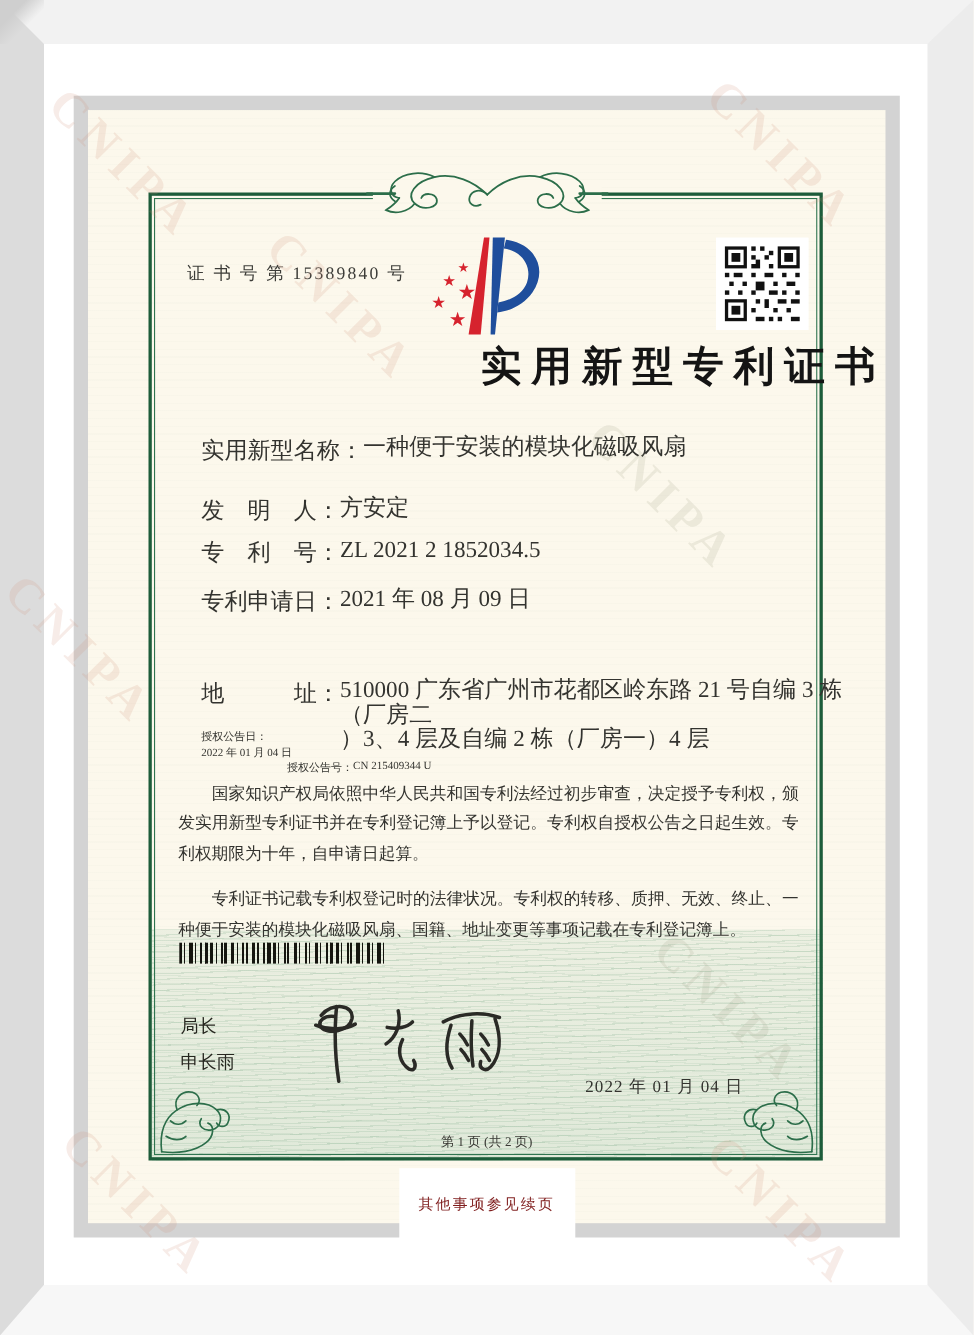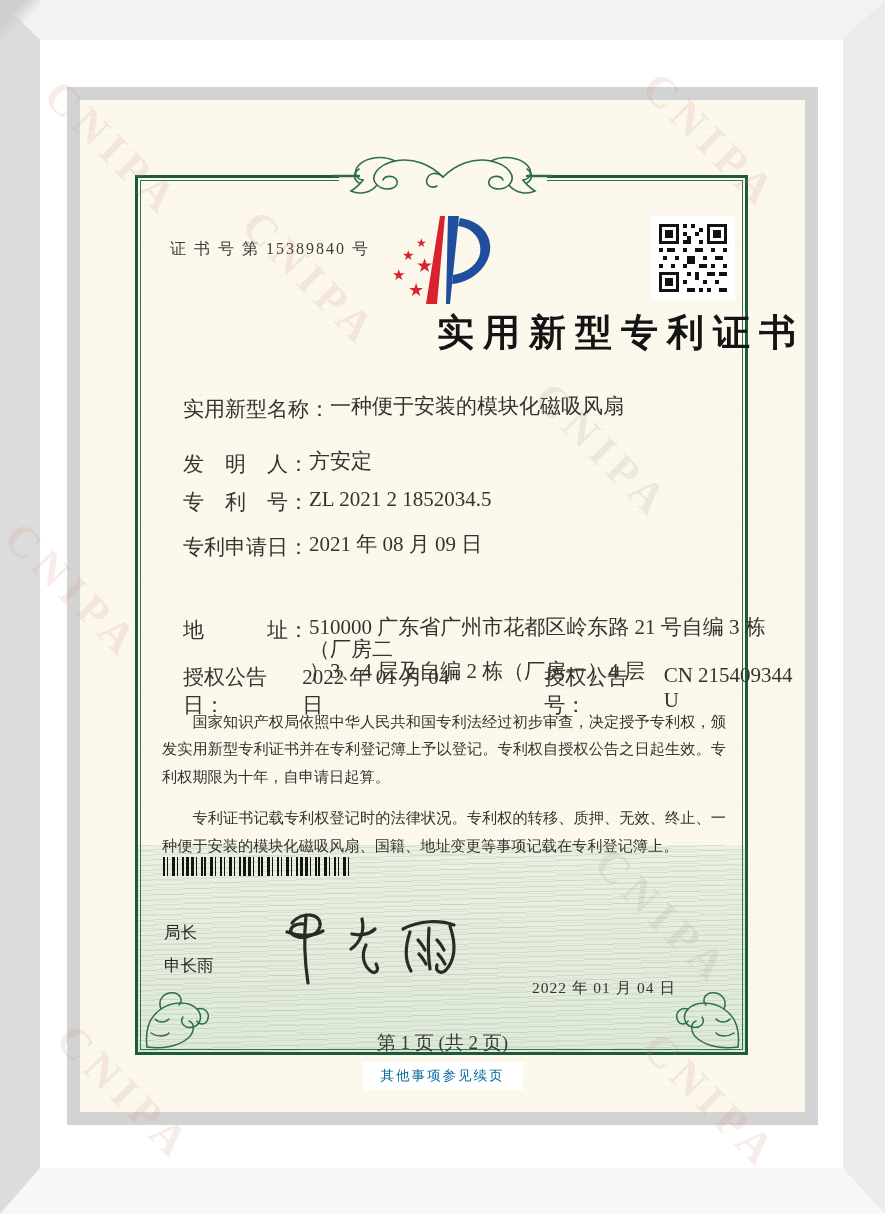--- a/index.html
+++ b/index.html
@@ -50,41 +50,41 @@
   .qr{position:absolute;left:571px;top:116px;width:84px;height:84px;background:#ffffff;}
   .doc-title{
     position:absolute;left:16px;right:0;top:208px;text-align:right;
     font-size:37px;font-weight:bold;letter-spacing:9px;color:#141414;
   }
   
   .frow{position:absolute;left:103px;font-size:21px;display:flex;color:#33332f;}
   .frow .lab{white-space:pre;flex:none;}
   .frow .val{white-space:pre-line;max-width:480px;line-height:22px;}
   .f1{top:295px}.f2{top:350px}.f3{top:388px}.f4{top:433px}.f5{top:476px}.f6{top:516px}
-  .grant-row{position:absolute;left:103px;top:563px;font-size:21px;display:flex;color:#33332f;}
+  .grant-row{position:absolute;left:103px;top:563px;font-size:10px;display:flex;color:#33332f;flex-direction:column;}
   .grant-row .pair2{margin-left:78px;display:flex;}
   
   .legal{position:absolute;left:68px;top:594px;width:592px;font-size:15.2px;
     line-height:27.4px;color:#33332f;text-align:justify;}
   .legal p{margin:14px;text-indent:2em;}
   
   .barcode{position:absolute;left:83px;top:757px;width:188px;height:19px;
     background:
       repeating-linear-gradient(90deg,#15150f 0 2px,transparent 2px 4px,#15150f 4px 5px,transparent 5px 9px,#15150f 9px 12px,transparent 12px 14px,#15150f 14px 15px,transparent 15px 19px),
       repeating-linear-gradient(90deg,transparent 0 23px,#15150f 23px 26px,transparent 26px 41px,#15150f 41px 42px,transparent 42px 57px);
   }
   .signer{position:absolute;left:84px;top:822px;font-size:16.5px;color:#26261f;}
   .signer .t{display:block;}
   .signer .n{display:block;margin-top:11px;}
   .signature{position:absolute;left:188px;top:793px;width:215px;height:100px;}
   .issue-date{position:absolute;left:452px;top:878px;font-size:15.5px;color:#33332f;letter-spacing:1px;}
-  .page-info{position:absolute;left:0;right:0;top:930px;text-align:center;font-size:19px;color:#3a3a35;}
+  .page-info{position:absolute;left:0;right:0;top:930px;text-align:center;font-size:12px;color:#3a3a35;}
   .footer-note{
     position:absolute;left:50%;top:962px;transform:translateX(-50%);
-    background:#ffffff;padding:5px 18px;font-size:13.5px;color:#0369a1;letter-spacing:2px;
+    background:#ffffff;padding:24px 18px;font-size:13.5px;color:#7f1d1d;letter-spacing:2px;
   }
   
   .wm{position:absolute;font-size:44px;font-weight:bold;letter-spacing:7px;
     transform:rotate(45deg);transform-origin:left top;pointer-events:none;z-index:6;
     font-family:"Liberation Serif","DejaVu Serif",serif;}
   .wm.pink{color:rgba(205,140,120,.17);}
   .wm.beige{color:rgba(150,148,120,.15);}
   .wm1{left:70px;top:70px;}   .wm2{left:668px;top:62px;}
   .wm3{left:268px;top:200px;} .wm4{left:560px;top:372px;}
   .wm5{left:30px;top:512px;}  .wm6{left:620px;top:838px;}

